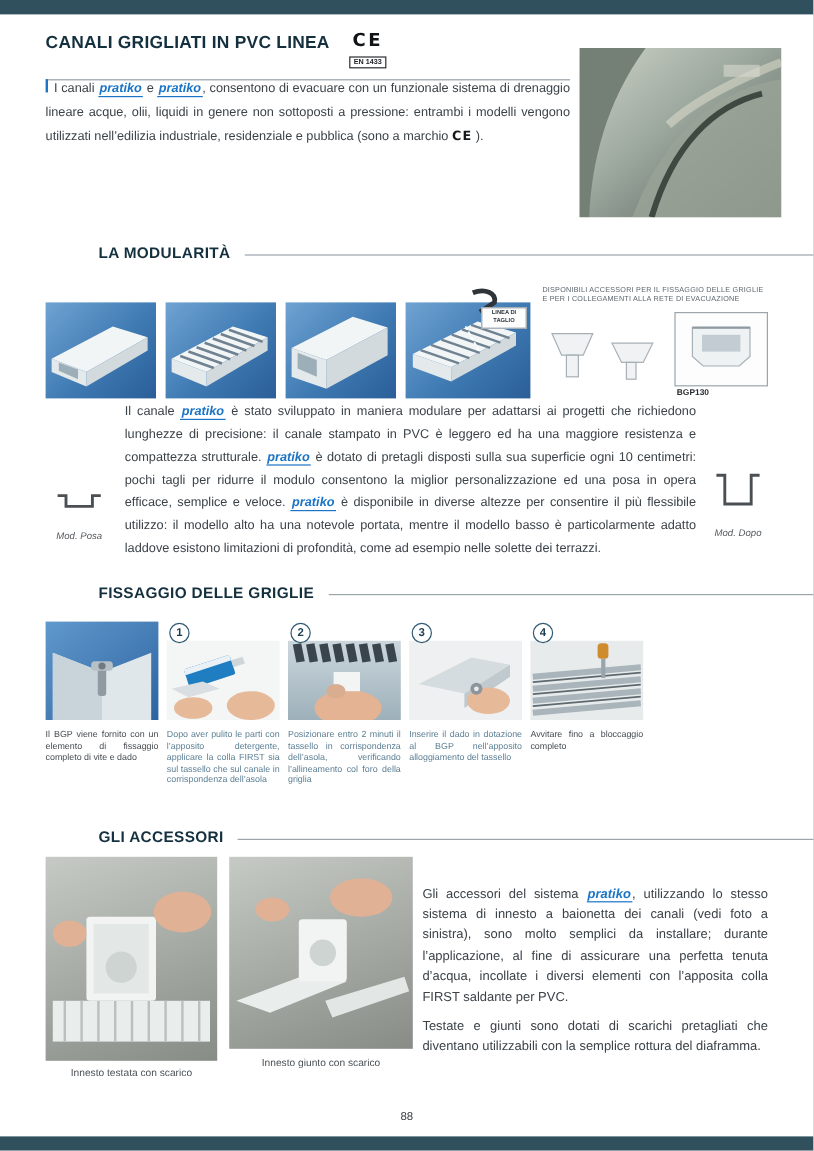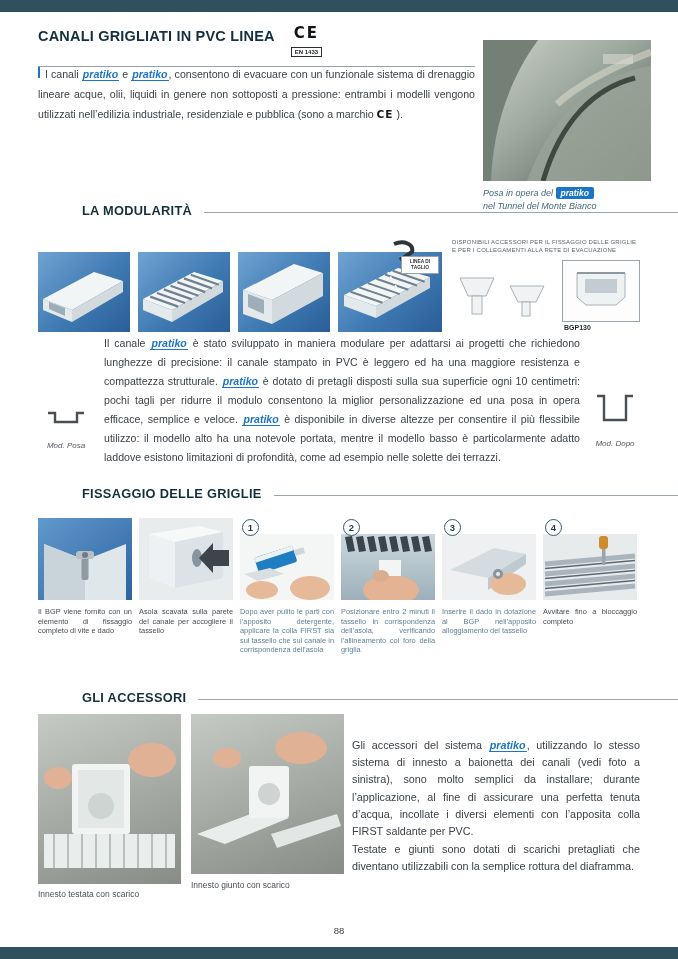--- a/index.html
+++ b/index.html
@@ -72,25 +72,25 @@
   .img.s3{background:#f4f5f5;}
   .img.s4{background:linear-gradient(#ccd7dd,#9db0ba);}
   .img.s5{background:#eef0f1;}
   .img.s6{background:#e8ebec;}
 
   
   .acc-photo{position:absolute;background:linear-gradient(160deg,#c6cac5,#878c87);}
   .acc-photo svg{position:absolute;inset:0;width:100%;height:100%;}
   #acc-photo-1{left:38px;top:714px;width:143px;height:170px;}
   #acc-photo-2{left:191px;top:714px;width:153px;height:160px;}
-  .acc-cap{position:absolute;text-align:left;font-size:8.5px;color:#4a5056;}
+  .acc-cap{position:absolute;text-align:center;font-size:8.5px;color:#4a5056;}
   #acc-cap-1{left:38px;top:889px;width:143px;}
   #acc-cap-2{left:191px;top:880px;width:153px;}
   .acc-text{position:absolute;left:352px;top:737px;width:288px;font-size:10.8px;line-height:17.2px;color:#3b4248;text-align:justify;}
-  .acc-text .p2{margin-top:1px;}
+  .acc-text .p2{margin-top:7px;}
 
   
   .page-number{position:absolute;left:0;top:925px;width:678px;text-align:center;font-size:9.5px;color:#3c4247;}
 </style>
 </head>
 <body>
 
 <div class="page">
 
   <div class="bar bar-top"></div>
@@ -115,21 +115,20 @@
         </linearGradient>
       </defs>
       <rect width="168" height="141" fill="url(#tung)"></rect>
       <path d="M0,0 L55,0 C22,45 10,95 8,141 L0,141 Z" fill="#747f76"></path>
       <path d="M168,26 C118,34 72,66 44,141 L168,141 Z" fill="#99a296" opacity="0.85"></path>
       <path d="M152,38 C112,48 78,80 60,141" stroke="#3f4942" stroke-width="5" fill="none"></path>
       <path d="M168,12 C132,26 96,44 74,64" stroke="#e5e1d2" stroke-width="7" fill="none" opacity="0.5"></path>
       <rect x="120" y="14" width="30" height="10" fill="#d8d8cf" opacity="0.6"></rect>
     </svg>
   </div>
-  <div class="tunnel-caption"><span><span>Posa in opera del </span><span class="brand-badge">pratiko</span><br><span>nel Tunnel del Monte Bianco</span></span></div>
 
   <div class="sec-head" id="sec-modularita">
     <div class="txt">LA MODULARITÀ</div>
     <div class="rule"></div>
   </div>
 
   <div class="mod-figs">
     <div class="fig-blue f1">
       <svg viewBox="0 0 92 80" preserveAspectRatio="none">
         <polygon points="5,47 56,20 85,29 34,58" fill="#f2f5f6"></polygon>
@@ -230,32 +229,20 @@
           <polygon points="6,26 47,42 88,26 88,82 6,82" fill="#dfe7eb"></polygon>
           <polygon points="6,26 47,42 47,82 6,82" fill="#c9d4da"></polygon>
           <rect x="43.5" y="38" width="7" height="24" rx="2" fill="#8f9aa1"></rect>
           <rect x="38" y="33" width="18" height="8" rx="3" fill="#b6c0c6"></rect>
           <circle cx="47" cy="37" r="3" fill="#6f7a81"></circle>
         </svg>
       </div>
       <div class="cap">Il BGP viene fornito con un elemento di fissaggio completo di vite e dado</div>
     </div>
 
-    <div class="step">
-      <div class="img s2">
-        <svg viewBox="0 0 94 82" preserveAspectRatio="none">
-          <polygon points="10,16 60,8 84,14 36,24" fill="#f7f9f9"></polygon>
-          <polygon points="10,16 36,24 36,70 10,60" fill="#eef1f3"></polygon>
-          <polygon points="36,24 84,14 84,60 36,70" fill="#dce2e6"></polygon>
-          <ellipse cx="58" cy="40" rx="5" ry="9" fill="#8795a0"></ellipse>
-          <polygon points="90,32 74,32 74,25 60,40 74,55 74,48 90,48" fill="#3d444a"></polygon>
-        </svg>
-      </div>
-      <div class="cap">Asola scavata sulla parete del canale per accogliere il tassello</div>
-    </div>
 
     <div class="step short teal">
       <div class="img s3">
         <div class="num">1</div>
         <svg viewBox="0 0 94 66" preserveAspectRatio="none">
           <g transform="rotate(-18 40 26)">
             <rect x="16" y="16" width="40" height="17" rx="2" fill="#1f7ec2"></rect>
             <rect x="16" y="16" width="40" height="5" fill="#eaf1f6"></rect>
             <rect x="56" y="21" width="10" height="6" fill="#cfd6da"></rect>
           </g>

